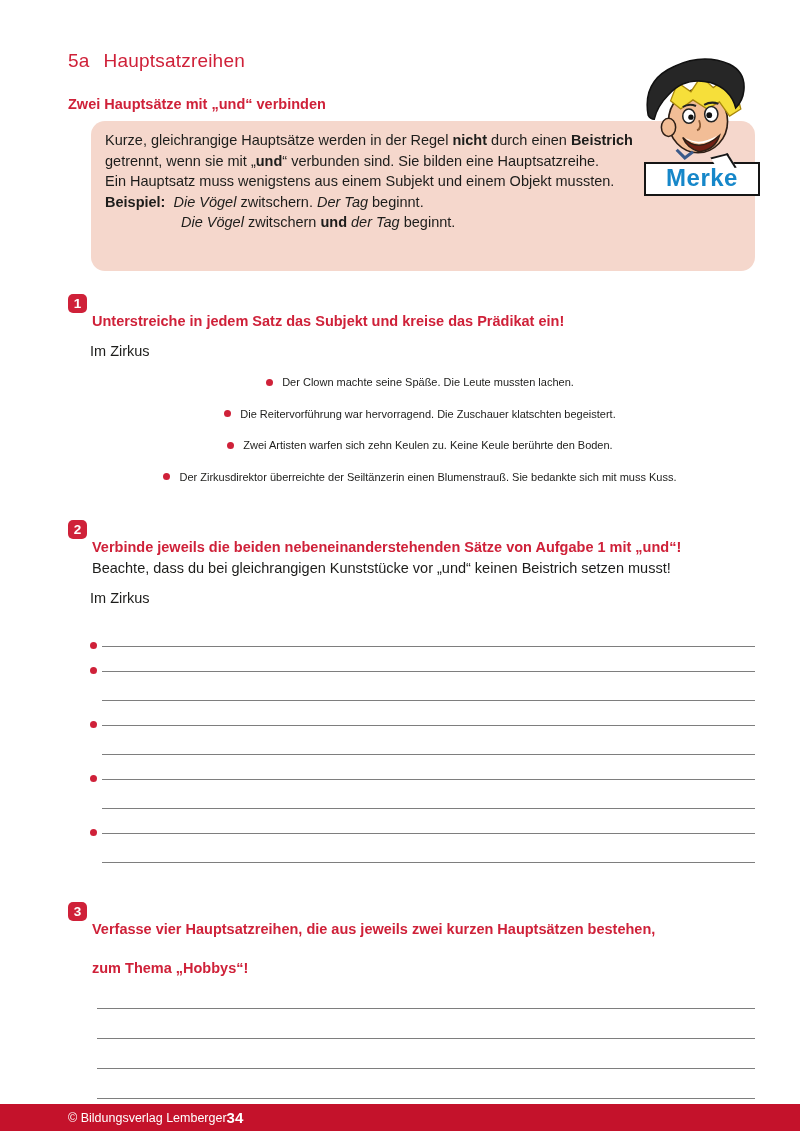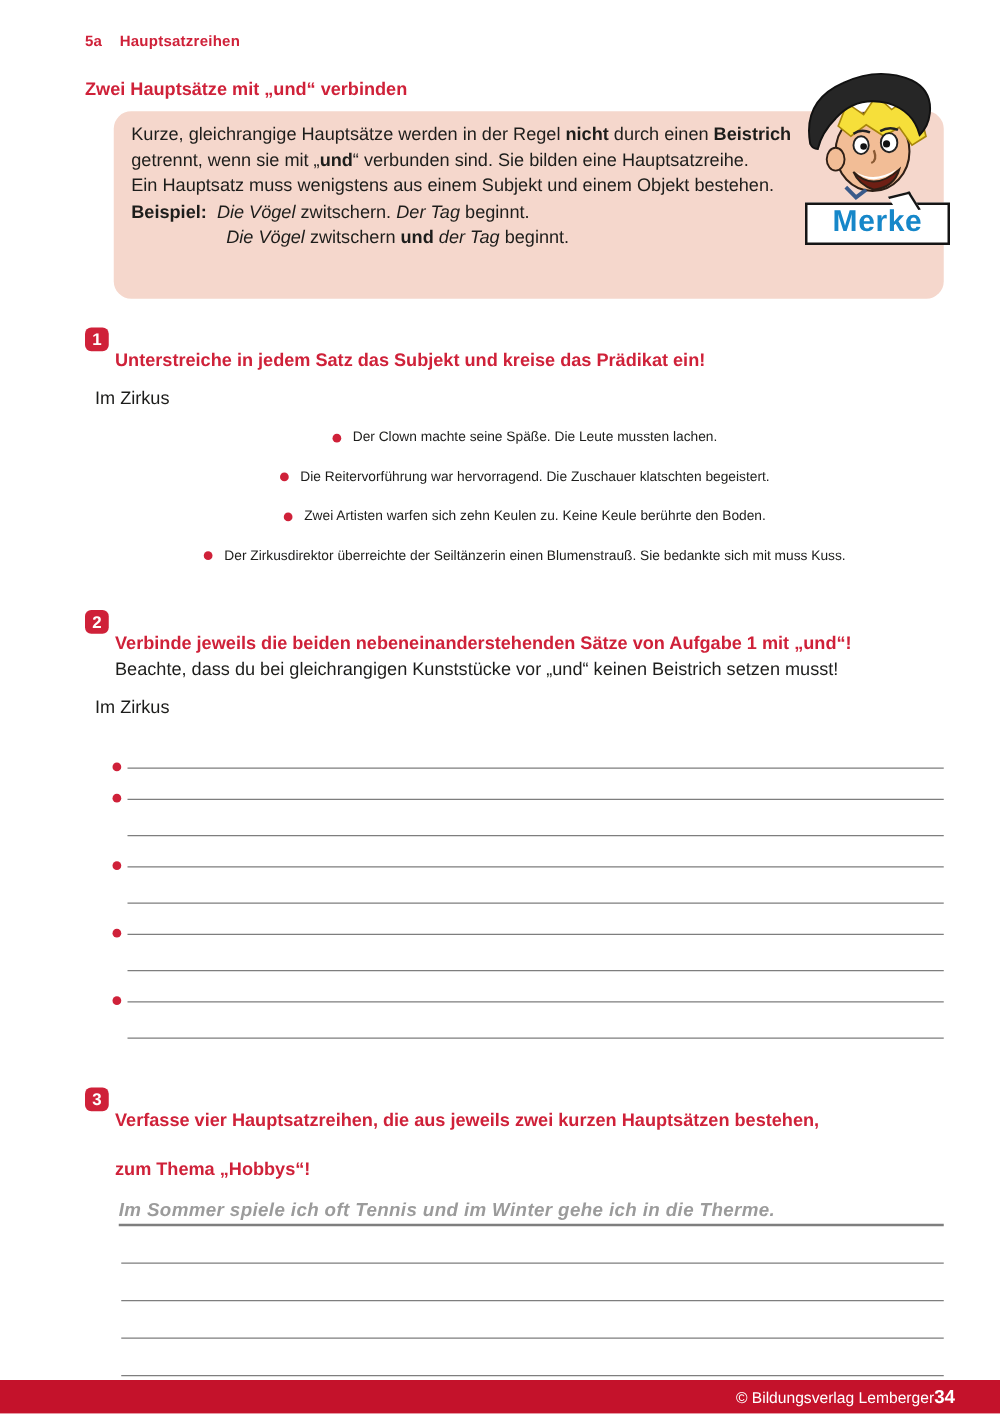--- a/index.html
+++ b/index.html
@@ -11,21 +11,21 @@
     --example-gray:#9b9b9b;
     --text:#1d1d1b;
   }
   html,body{margin:0;padding:0;background:#fff;}
   .page{
     position:relative;width:800px;height:1131px;background:#fff;overflow:hidden;
     font-family:"Liberation Sans",sans-serif;color:var(--text);
   }
   .content{position:absolute;left:68px;top:0;width:687px;}
 
-  .page-title{margin-top:26px;font-size:12px;font-weight:bold;color:var(--accent);letter-spacing:.2px;}
+  .page-title{margin-top:50px;font-size:19px;font-weight:normal;color:var(--accent);letter-spacing:.2px;}
   .page-title .num{margin-right:14px;}
   .section-subtitle{margin-top:24px;font-size:14.5px;font-weight:bold;color:var(--accent);}
 
   .merke-box{
     margin-top:9px;background:var(--box-pink);border-radius:14px;
     padding:9px 14px 7px 14px;position:relative;box-sizing:border-box;min-height:150px;margin-left:23px;
   }
   .merke-box p{margin:0;font-size:14.5px;line-height:20.6px;max-width:532px;}
   .merke-box p.indent{margin-left:76px;}
 
@@ -42,21 +42,21 @@
   }
   .merke-bubble span{position:relative;z-index:2;font-size:24px;font-weight:bold;color:var(--merke-blue);letter-spacing:.5px;}
 
   .ex-head{display:flex;gap:5px;align-items:flex-start;}
   .badge{
     flex:none;width:19px;height:19px;border-radius:5px;background:var(--accent);
     color:#fff;font-size:13.5px;font-weight:bold;display:flex;align-items:center;justify-content:center;margin-top:1px;
   }
   .ex-title{font-size:14.5px;font-weight:bold;color:var(--accent);line-height:21px;margin-top:18px;}
   .ex-note{font-size:14.5px;color:var(--text);line-height:21px;font-weight:normal;}
-  .intro{margin:11px 0 0 8px;font-size:14.5px;}
+  .intro{margin:11px 0 0 22px;font-size:14.5px;}
 
   .ex1{margin-top:22px;}
   .items{margin:13px 0 0 22px;padding:0;list-style:none;}
   .item{display:flex;gap:9px;margin-bottom:10.5px;font-size:11px;line-height:21px;max-width:660px;justify-content:center;}
   .bullet{flex:none;width:7px;height:7px;border-radius:50%;background:var(--accent);margin-top:6.5px;}
 
   .ex2{margin-top:31px;}
   .answer-area{margin:19px 0 0 22px;}
   .ans-group{margin-bottom:1px;}
   .ans-row{position:relative;height:24px;}
@@ -65,42 +65,42 @@
   .write-line{position:absolute;left:12px;right:0;bottom:2px;border-bottom:1.6px solid var(--line);height:0;}
 
   .ex3{margin-top:36px;}
   .example-row{margin:13px 0 0 27px;border-bottom:2px solid var(--line);padding-bottom:1px;}
   .example-row span{font-size:15px;font-weight:bold;font-style:italic;color:var(--example-gray);letter-spacing:.3px;}
   .blank-lines{margin-left:29px;}
   .blank-line{height:29px;border-bottom:1.5px solid var(--line);}
 
   .footer{
     position:absolute;left:0;bottom:0;width:800px;height:27px;background:var(--footer-red);
-    display:flex;align-items:center;justify-content:flex-end;box-sizing:border-box;
+    display:flex;align-items:center;justify-content:flex-start;box-sizing:border-box;
     padding:0 36px 0 68px;color:#fff;
   }
   .footer .copy{font-size:12.5px;}
   .footer .pagenum{font-size:15px;font-weight:bold;}
 </style>
 </head>
 <body>
 
 <div class="page">
 
   <div class="content">
 
     <div class="page-title">
       <span class="num">5a</span><span>Hauptsatzreihen</span>
     </div>
 
     <div class="section-subtitle">Zwei Hauptsätze mit „und“ verbinden</div>
 
     <div class="merke-box">
       <p>Kurze, gleichrangige Hauptsätze werden in der Regel <b>nicht</b> durch einen <b>Beistrich</b> getrennt, wenn sie mit „<b>und</b>“ verbunden sind. Sie bilden eine Hauptsatzreihe.</p>
-      <p>Ein Hauptsatz muss wenigstens aus einem Subjekt und einem Objekt bestehen.</p>
+      <p>Ein Hauptsatz muss wenigstens aus einem Subjekt und einem Objekt mussten.</p>
       <p><b>Beispiel:</b>&nbsp; <i>Die Vögel</i> zwitschern. <i>Der Tag</i> beginnt.</p>
       <p class="indent"><i>Die Vögel</i> zwitschern <b>und</b> <i>der Tag</i> beginnt.</p>
     </div>
 
     <div class="ex1">
       <div class="ex-head">
         <div class="badge">1</div>
         <div class="ex-title">Unterstreiche in jedem Satz das Subjekt und kreise das Prädikat ein!</div>
       </div>
       <div class="intro">Im Zirkus</div>
@@ -180,23 +180,20 @@
     </div>
 
     <div class="ex3">
       <div class="ex-head">
         <div class="badge">3</div>
         <div>
           <div class="ex-title">Verfasse vier Hauptsatzreihen, die aus jeweils zwei kurzen Hauptsätzen bestehen,</div>
           <div class="ex-title">zum Thema „Hobbys“!</div>
         </div>
       </div>
-      <div class="example-row">
-        <span>Im Sommer spiele ich oft Tennis und im Winter gehe ich in die Therme.</span>
-      </div>
       <div class="blank-lines">
           <div class="blank-line"></div>
           <div class="blank-line"></div>
           <div class="blank-line"></div>
           <div class="blank-line"></div>
         </div>
     </div>
 
   </div>
 

